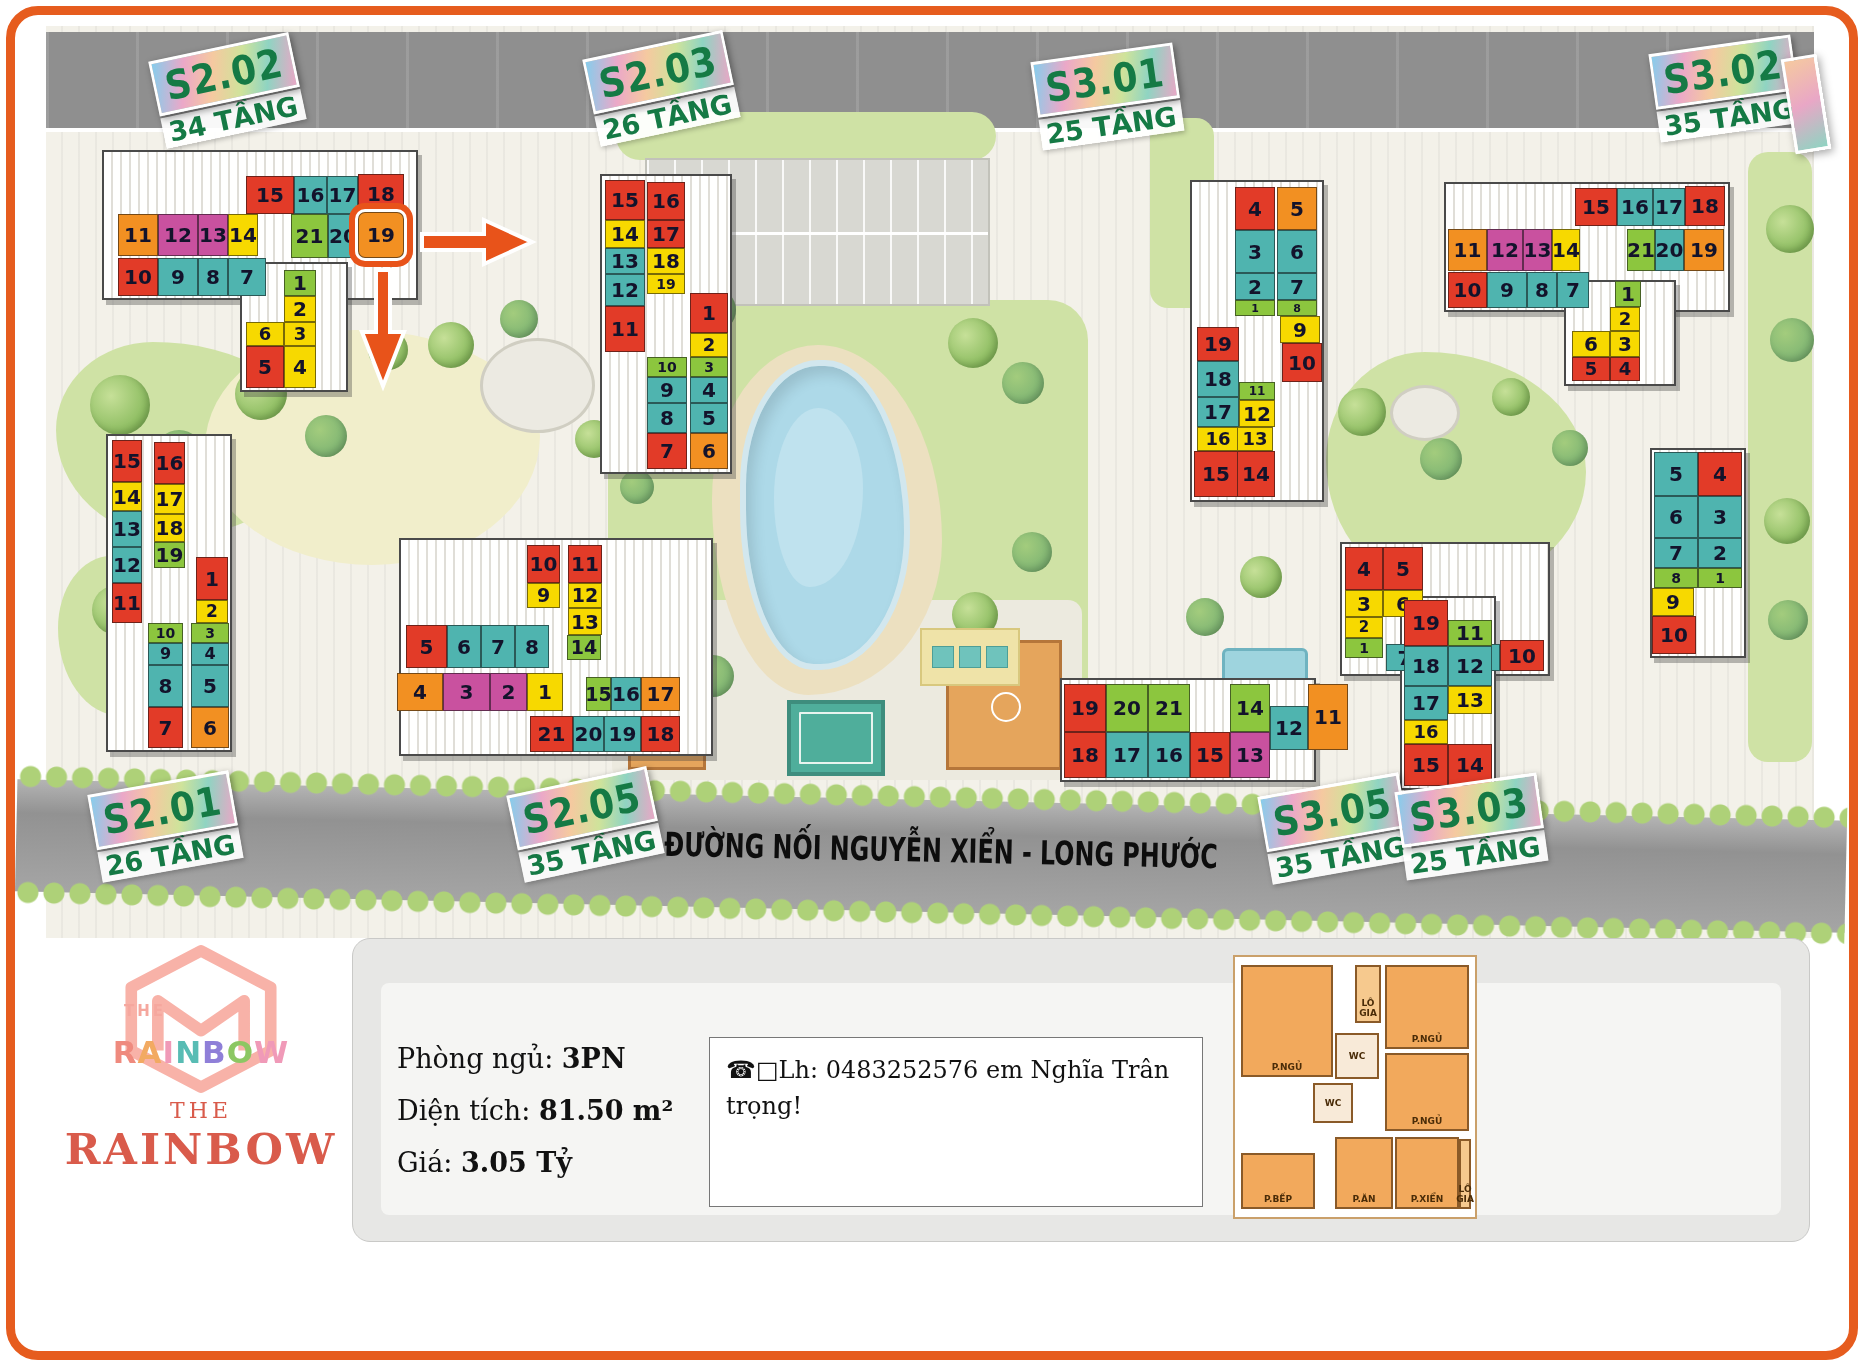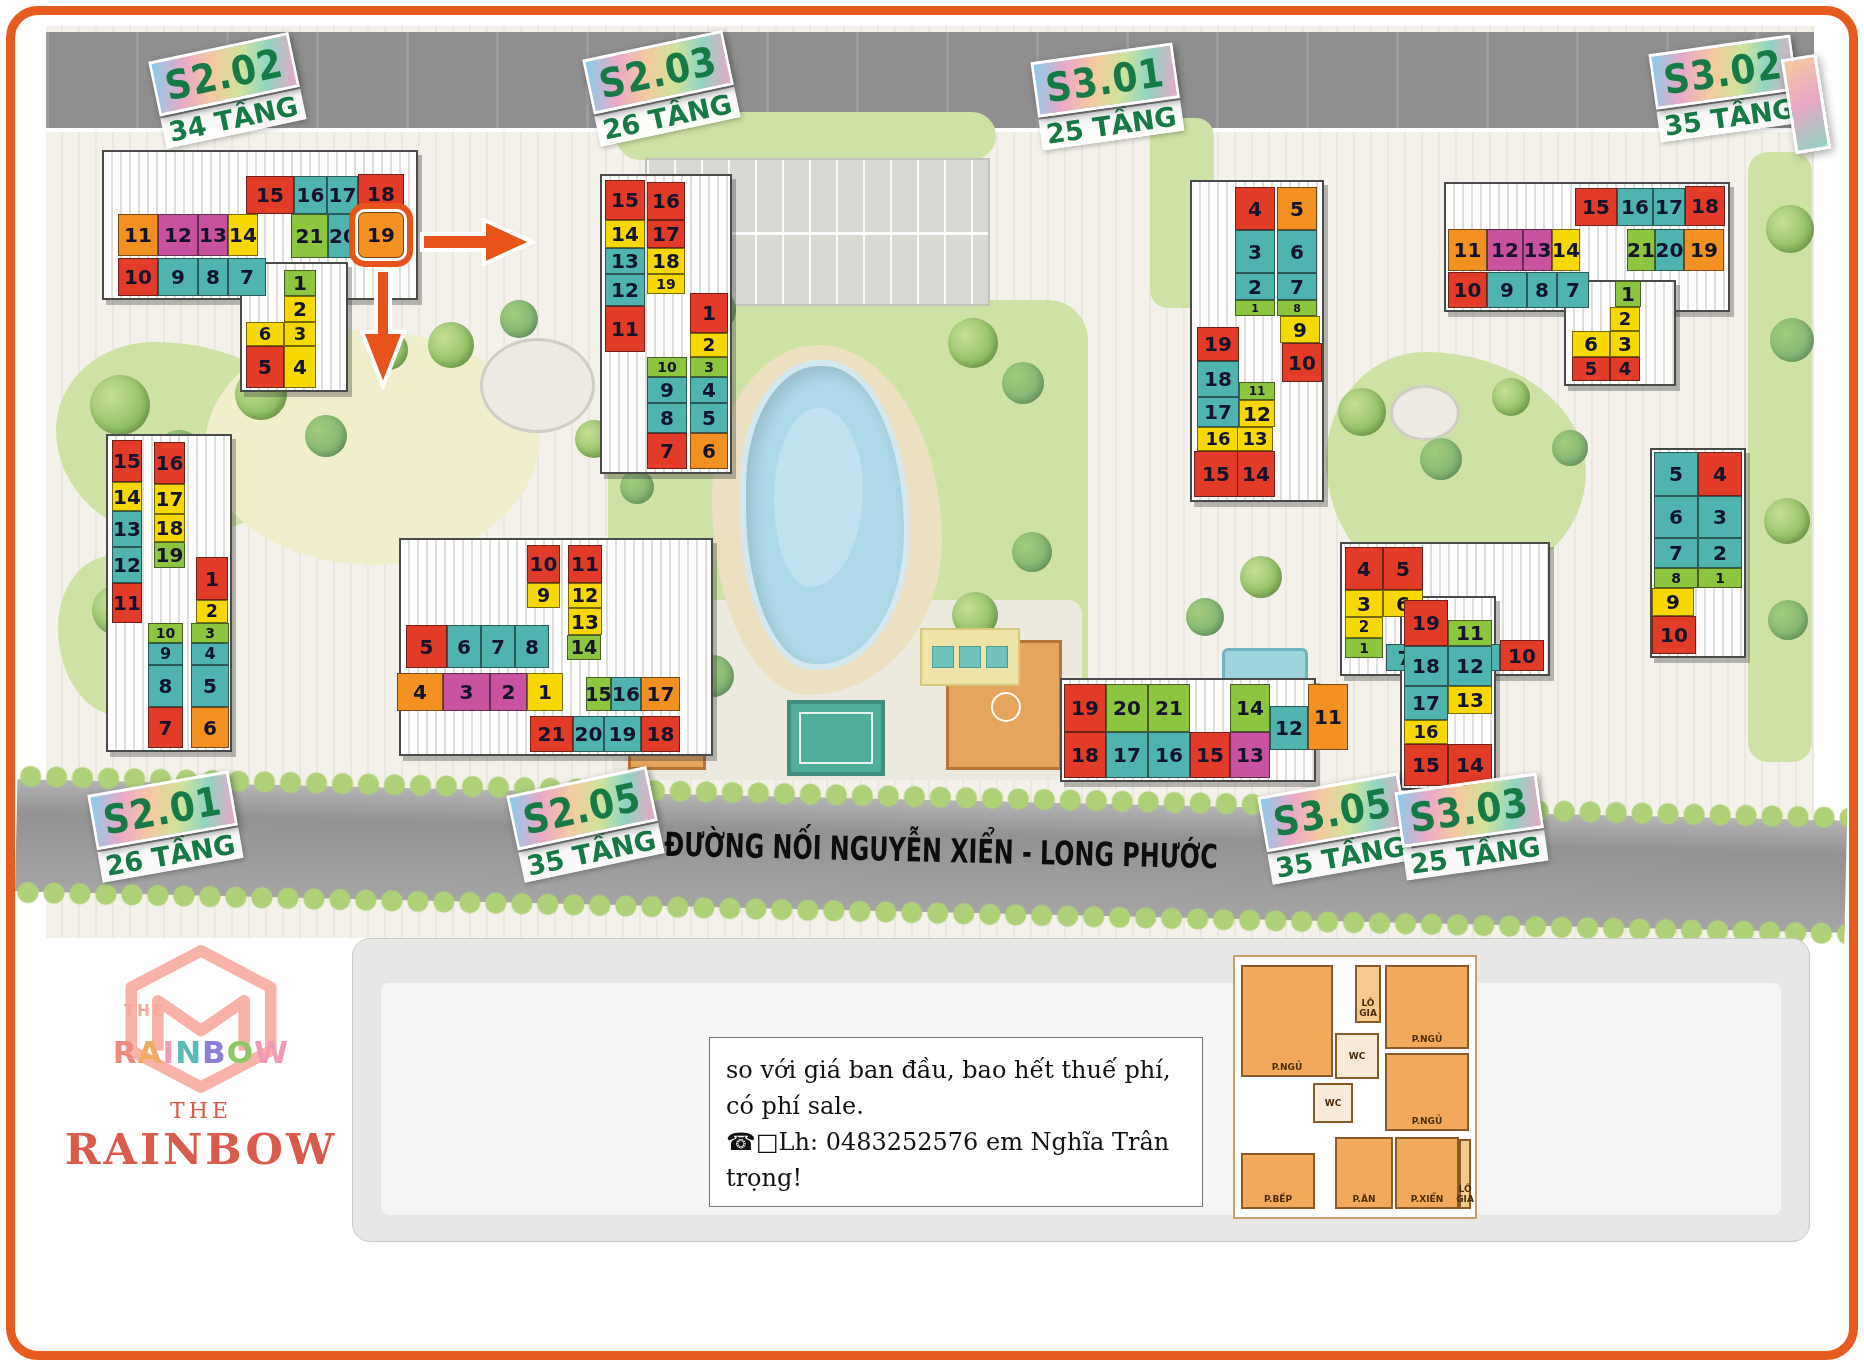--- a/index.html
+++ b/index.html
@@ -374,22 +374,26 @@
     </div>
   <div class="blabel-partial" style="left:1742px;top:30px;width:36px;height:96px;transform:rotate(-9deg)"></div>
 
   <div class="road-bottom">
     <div class="road-label">ĐƯỜNG NỐI NGUYỄN XIỂN - LONG PHƯỚC</div>
   </div>
 </div>
 
 <div class="panel">
   <div class="pinner"></div>
+  <div class="fields" id="fields">
+      <div class="frow"><span>Phòng ngủ: </span><b>3PN</b></div>
+      <div class="frow"><span>Diện tích: </span><b>81.50 m²</b></div>
+      <div class="frow"><span>Giá: </span><b>3.05 Tỷ</b></div>
+    </div>
   <div class="note" id="note">
-      <div>so với giá ban đầu, bao hết thuế phí, có phí sale.</div>
       <div>☎□Lh: 0483252576 em Nghĩa Trân trọng!</div>
     </div>
   <div class="fplan" id="fplan">
       <div class="room" style="left: 6px; top: 8px; width: 92px; height: 112px;">P.NGỦ</div>
       <div class="room alt" style="left: 120px; top: 8px; width: 26px; height: 58px;">LÔ GIA</div>
       <div class="room" style="left: 150px; top: 8px; width: 84px; height: 84px;">P.NGỦ</div>
       <div class="room wc" style="left: 100px; top: 76px; width: 44px; height: 46px;">WC</div>
       <div class="room wc" style="left: 78px; top: 126px; width: 40px; height: 40px;">WC</div>
       <div class="room" style="left: 150px; top: 96px; width: 84px; height: 78px;">P.NGỦ</div>
       <div class="room" style="left: 100px; top: 180px; width: 58px; height: 72px;">P.ĂN</div>

